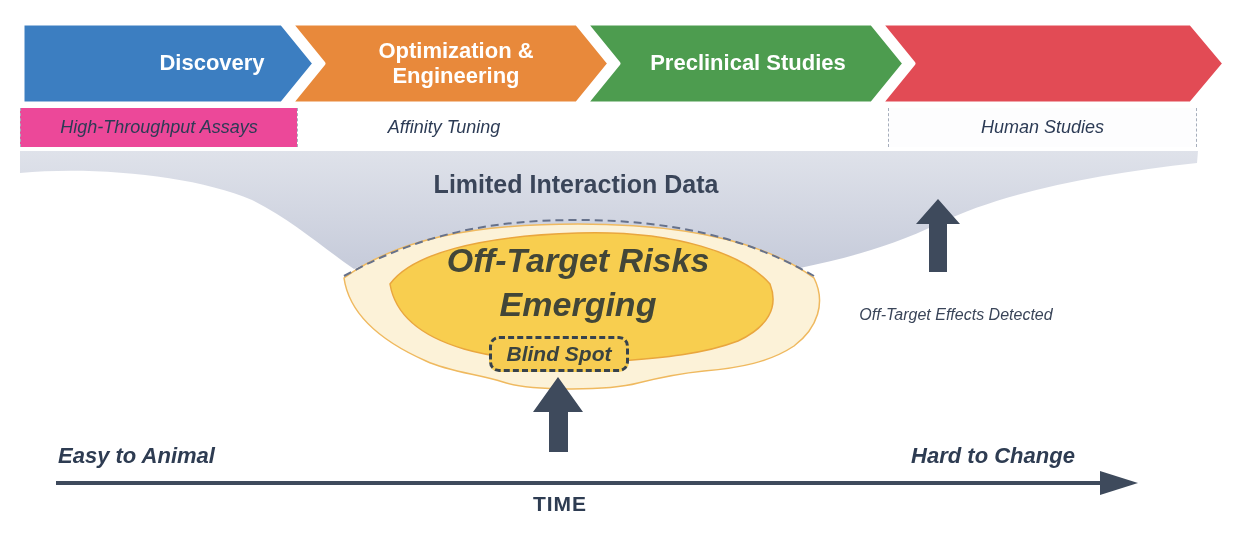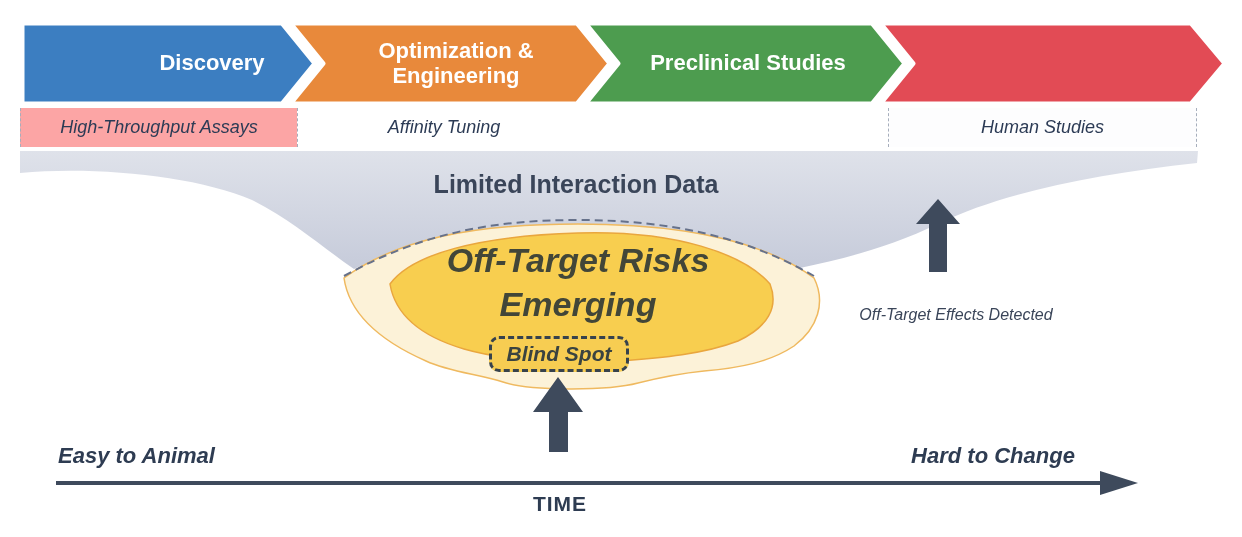--- a/index.html
+++ b/index.html
@@ -108,21 +108,21 @@
     <path d="M 938 199 L 960 224 L 947 224 L 947 272 L 929 272 L 929 224 L 916 224 Z" fill="#3e4a5c"></path>
 
     <line x1="56" y1="483" x2="1102" y2="483" stroke="#3e4a5c" stroke-width="4"></line>
     <path d="M 1138 483 L 1100 471 L 1100 495 Z" fill="#3e4a5c"></path>
   </svg>
 
   <div class="txt stage-label" style="left:26px;width:276px;margin-left:48px;">Discovery</div>
   <div class="txt stage-label" style="left:336px;width:240px;">Optimization &amp; Engineering</div>
   <div class="txt stage-label" style="left:622px;width:252px;">Preclinical Studies</div>
 
-  <div class="subcell" style="left:20px;width:277px;background:#fca5a5;">High-Throughput Assays</div>
+  <div class="subcell" style="left:20px;width:277px;background:#ec4899;">High-Throughput Assays</div>
   <div class="subcell" style="left:297px;width:293px;background:#ffffff;text-align:center;">Affinity Tuning</div>
   <div class="subcell last" style="left:888px;width:309px;background:#fdfdfe;">Human Studies</div>
 
   <div class="txt limited-label">Limited Interaction Data</div>
 
   <div class="txt risks-label">Off-Target Risks Emerging</div>
 
   <div class="blindspot-box">
     <span>Blind Spot</span>
   </div>

